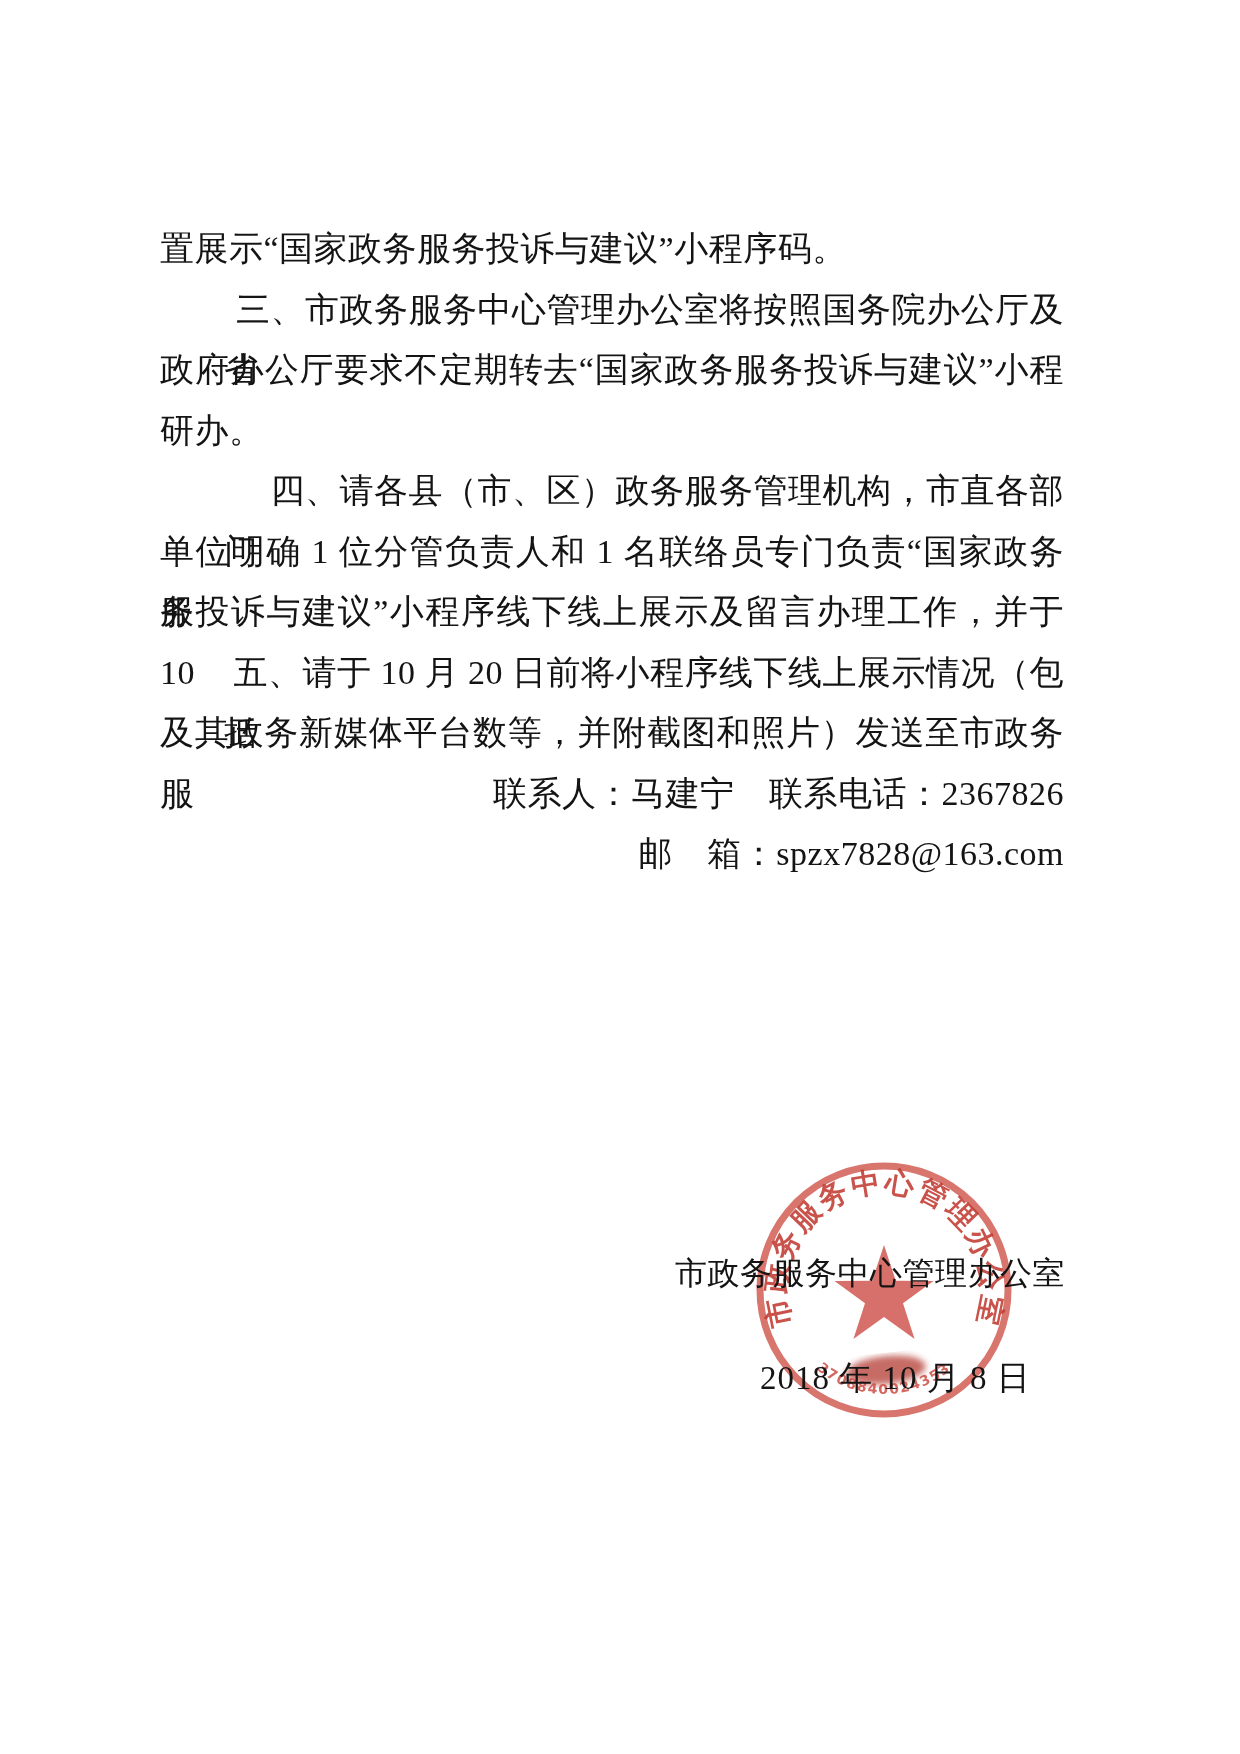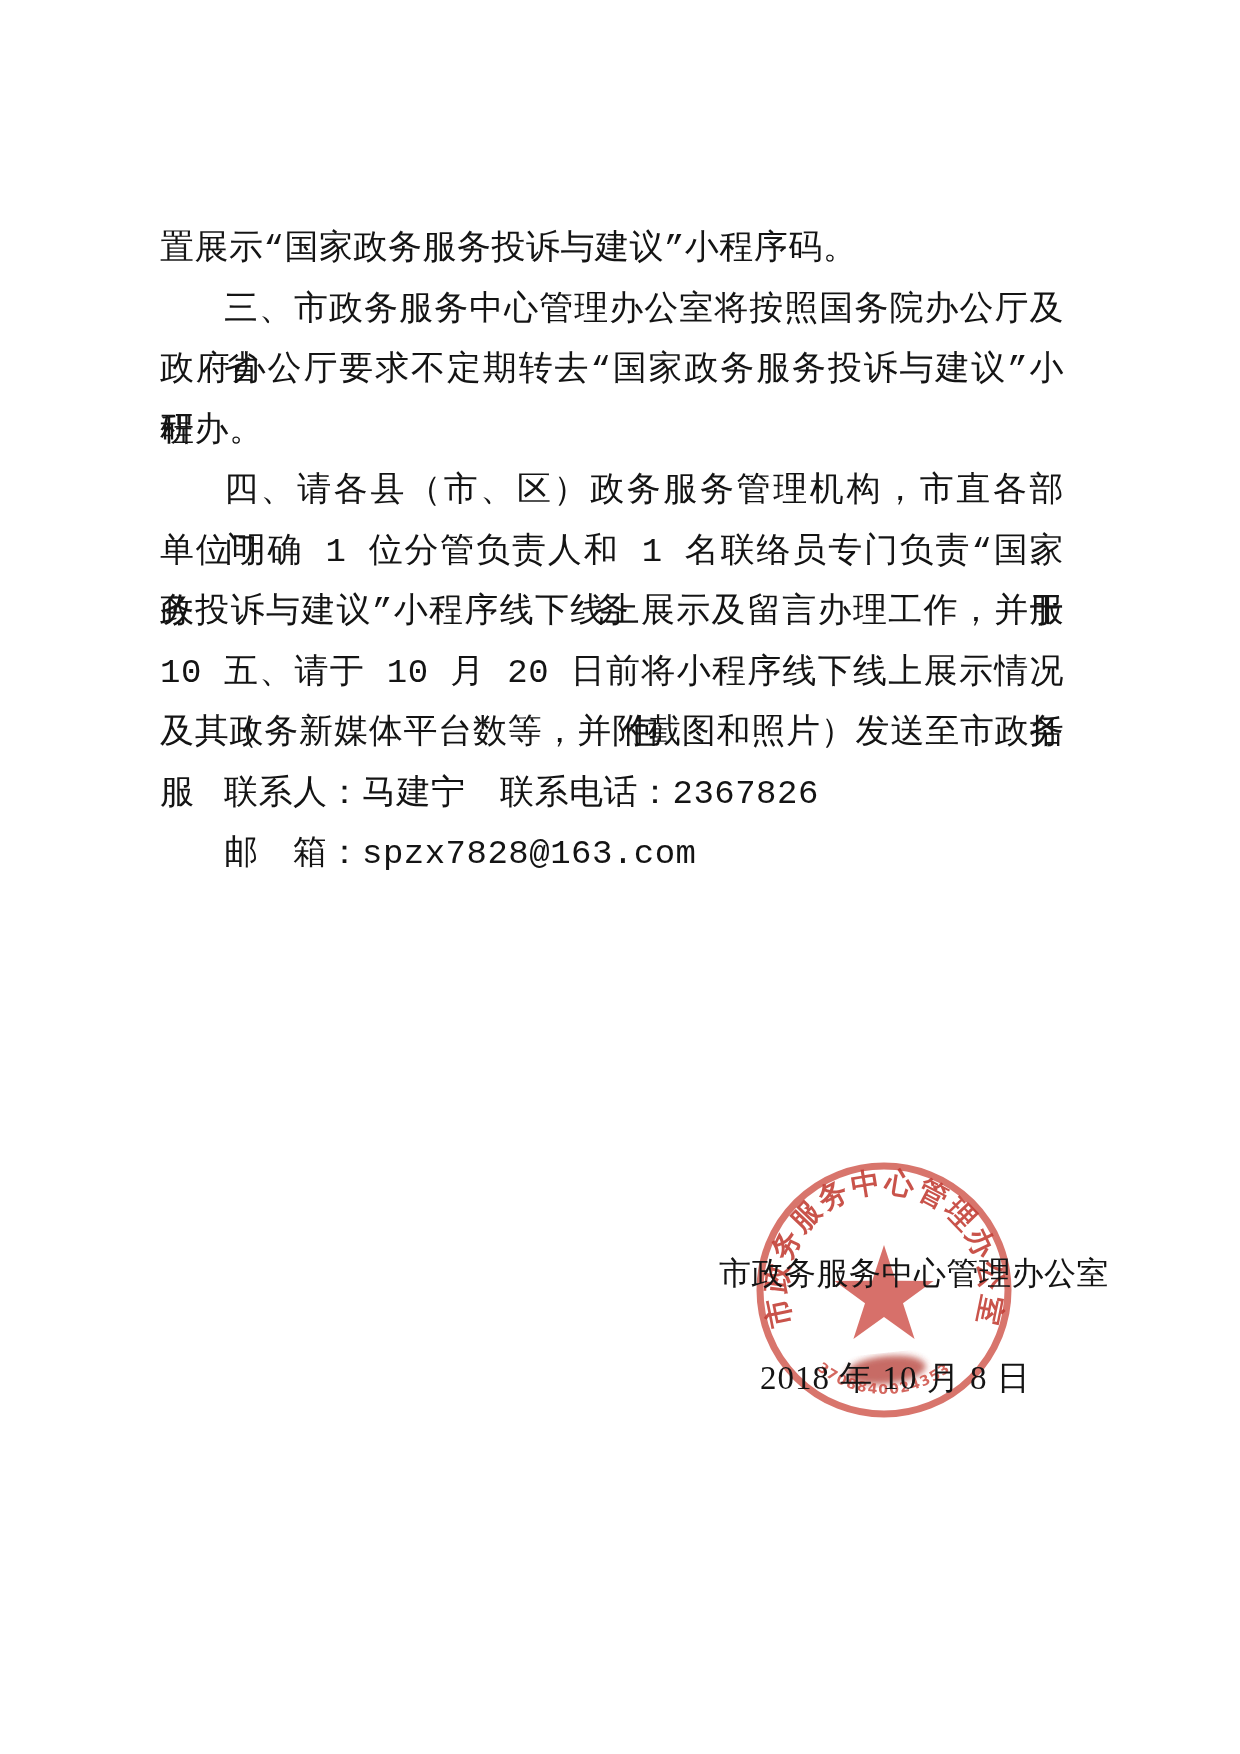--- a/index.html
+++ b/index.html
@@ -10,44 +10,42 @@
     background: #ffffff;
     overflow: hidden;
     font-family: "Liberation Serif", "DejaVu Serif", serif;
     color: #141414;
   }
   .doc-body {
     position: absolute;
     left: 160px;
     top: 219px;
     width: 904px;
-    font-family: Liberation Mono, monospace;
   }
   .line {
     height: 60.5px;
     line-height: 60.5px;
     font-size: 34px;
     white-space: nowrap;
     letter-spacing: 0.5px;
     text-align: left;
   }
   .line.fill {
     white-space: normal;
     text-align: justify;
     text-align-last: justify;
   }
-  .line.indent { padding-left: 64px; }
+  .line.indent { padding-left: 64px; text-align: right; }
   .sig-org {
     position: absolute;
     left: 675px;
     top: 1252px;
     font-size: 32px;
     letter-spacing: 0.5px;
     z-index: 2;
-    margin-left: 44px;
   }
   .sig-date {
     position: absolute;
     left: 760px;
     top: 1356px;
     font-size: 33px;
     letter-spacing: 1px;
     z-index: 2;
   }
   .seal {

